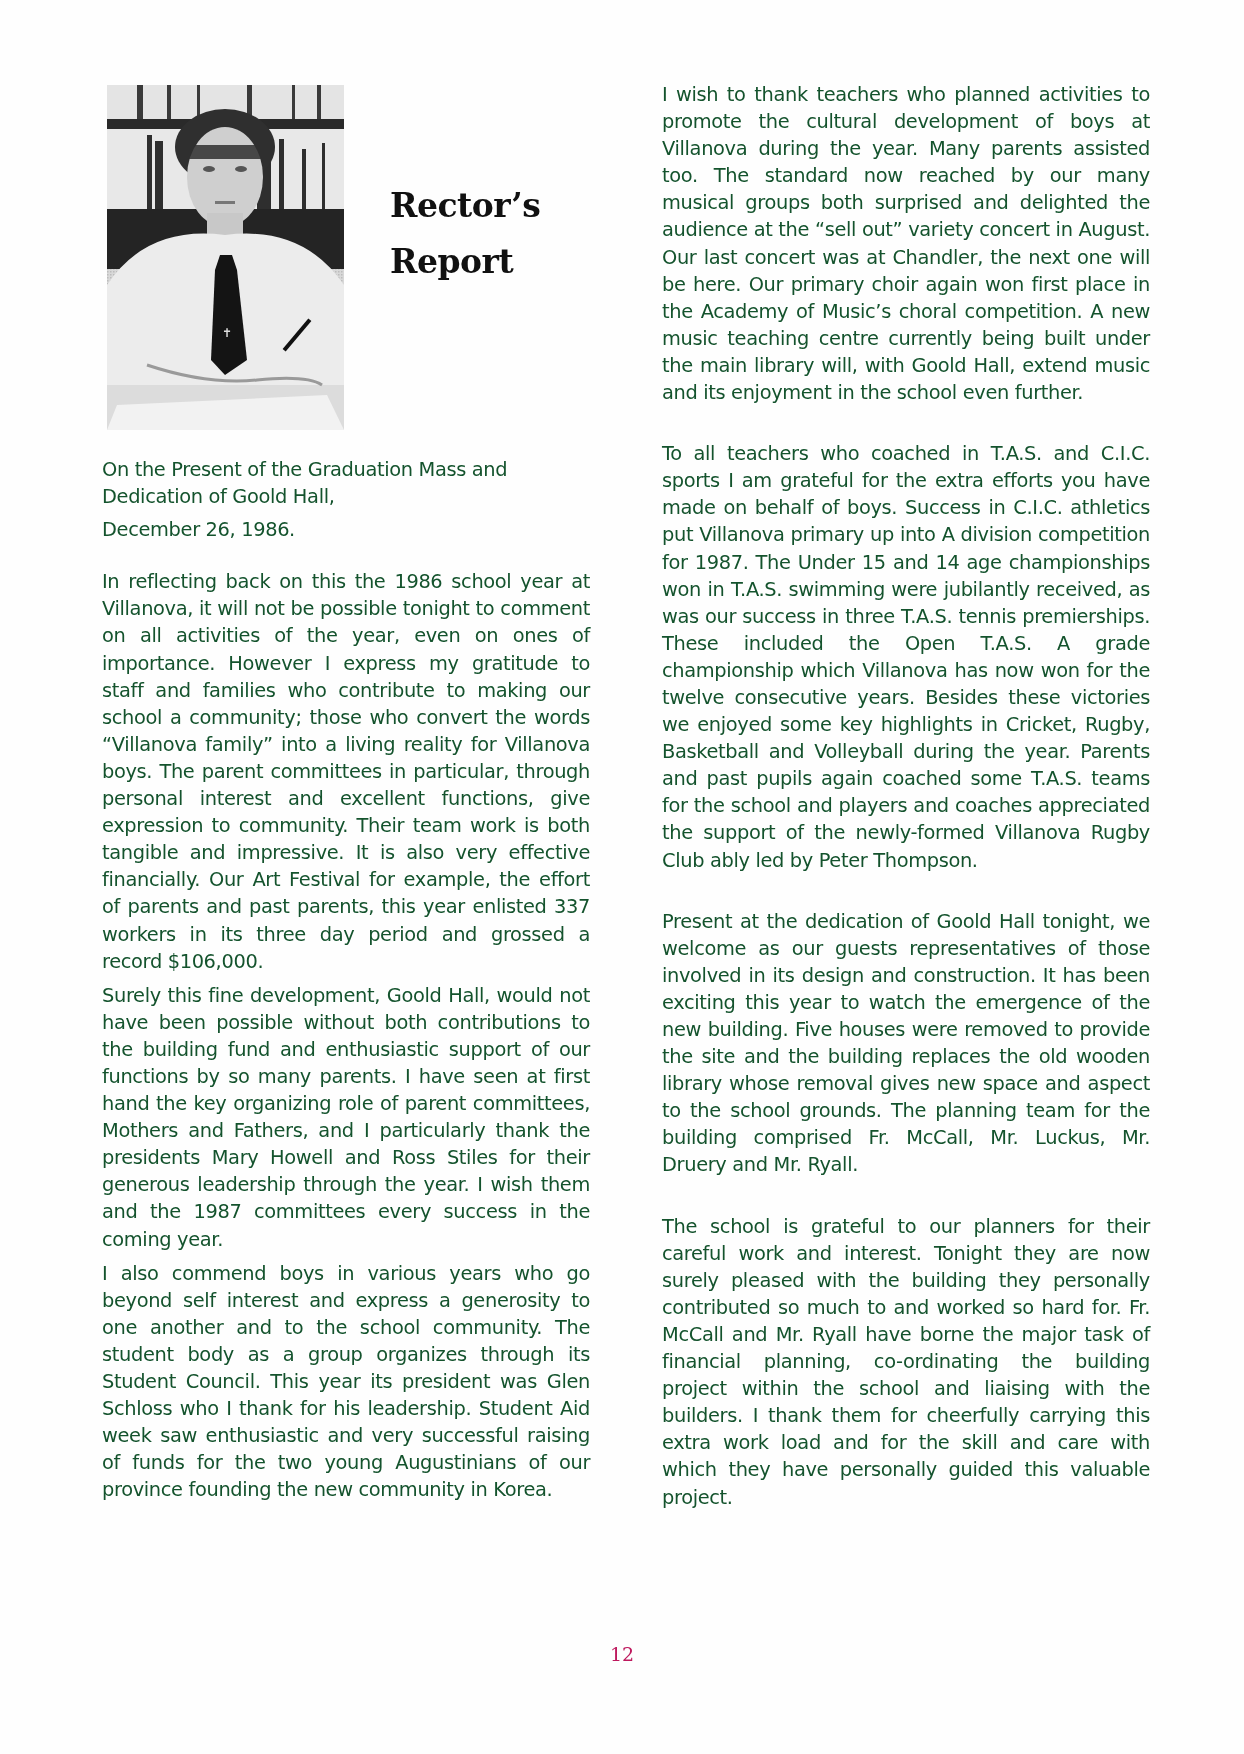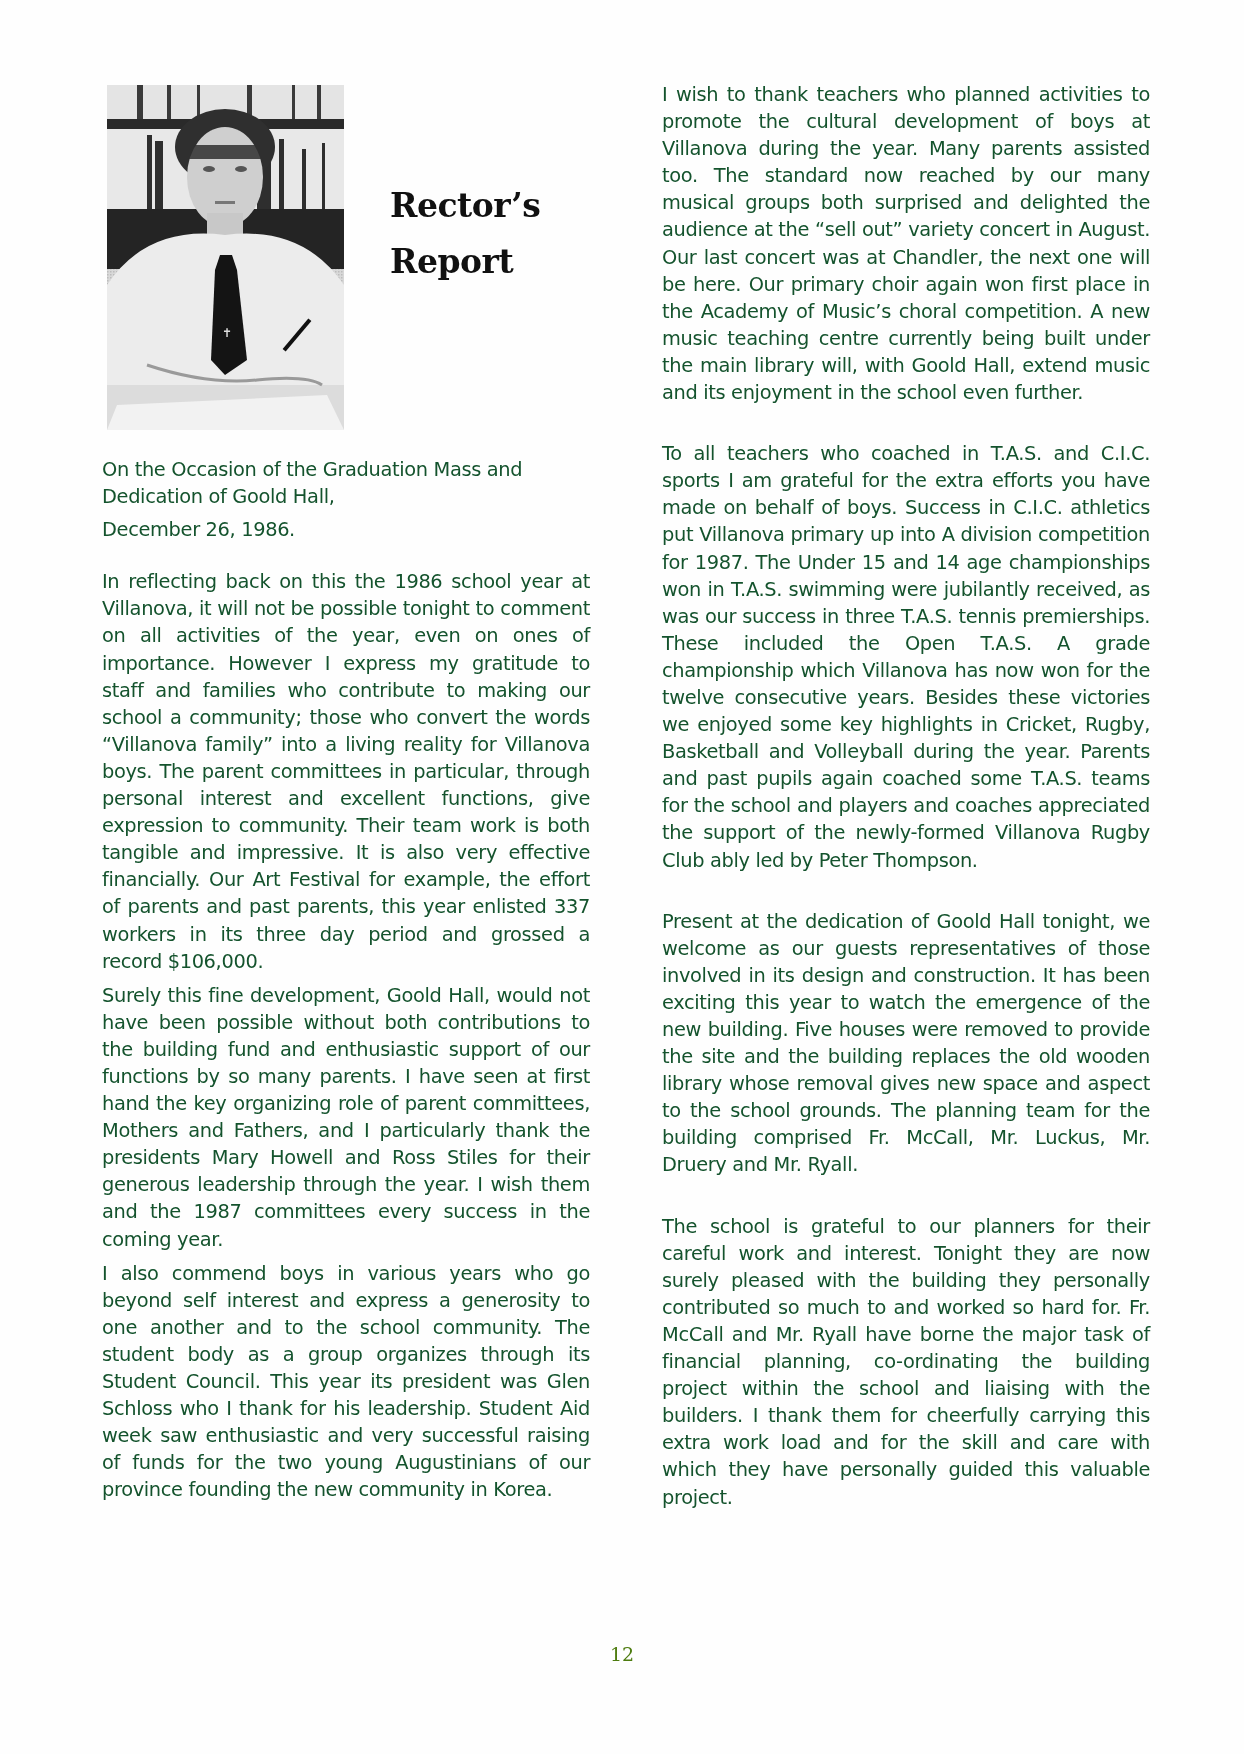--- a/index.html
+++ b/index.html
@@ -57,21 +57,21 @@
     .para-gap-sm { margin-top: 7px !important; }
     .para-gap-xl { margin-top: 34px !important; }
     .last-line-left { text-align-last: left; }
 
     .page-number {
       position: absolute;
       left: 0; right: 0; top: 1643px;
       text-align: center;
       font-family: "DejaVu Serif", serif;
       font-size: 19px;
-      color: #4d7c0f;
+      color: #be185d;
     }
   </style>
 </head>
 <body>
 
 <div class="page">
 
   <div class="photo" title="Black and white portrait of Fr L.J. Mooney seated at a desk in front of bookshelves, wearing a white shirt and dark tie with a cross pin, holding a pen">
     <svg viewBox="0 0 237 345" preserveAspectRatio="none">
       <defs>
@@ -123,21 +123,21 @@
       <path d="M40 280 Q100 300 150 295 Q200 290 215 300" stroke="#9a9a9a" stroke-width="3" fill="none"></path>
     </svg>
   </div>
 
   <div class="title">
     <div>Rector’s</div>
     <div>Report</div>
   </div>
 
   <div class="col left-col">
-    <p class="occasion">On the Occasion of the Graduation Mass and Dedication of Goold Hall,</p>
+    <p class="occasion">On the Present of the Graduation Mass and Dedication of Goold Hall,</p>
     <p class="date">December 26, 1986.</p>
     <p class="last-line-left">In reflecting back on this the 1986 school year at Villanova, it will not be possible tonight to comment on all activities of the year, even on ones of importance. However I express my gratitude to staff and families who contribute to making our school a community; those who convert the words “Villanova family” into a living reality for Villanova boys. The parent committees in particular, through personal interest and excellent functions, give expression to community. Their team work is both tangible and impressive. It is also very effective financially. Our Art Festival for example, the effort of parents and past parents, this year enlisted 337 workers in its three day period and grossed a record $106,000.</p>
     <p class="para-gap-sm last-line-left">Surely this fine development, Goold Hall, would not have been possible without both contributions to the building fund and enthusiastic support of our functions by so many parents. I have seen at first hand the key organizing role of parent committees, Mothers and Fathers, and I particularly thank the presidents Mary Howell and Ross Stiles for their generous leadership through the year. I wish them and the 1987 committees every success in the coming year.</p>
     <p class="para-gap-sm last-line-left">I also commend boys in various years who go beyond self interest and express a generosity to one another and to the school community. The student body as a group organizes through its Student Council. This year its president was Glen Schloss who I thank for his leadership. Student Aid week saw enthusiastic and very successful raising of funds for the two young Augustinians of our province founding the new community in Korea.</p>
   </div>
 
   <div class="col right-col">
     <p class="last-line-left">I wish to thank teachers who planned activities to promote the cultural development of boys at Villanova during the year. Many parents assisted too. The standard now reached by our many musical groups both surprised and delighted the audience at the “sell out” variety concert in August. Our last concert was at Chandler, the next one will be here. Our primary choir again won first place in the Academy of Music’s choral competition. A new music teaching centre currently being built under the main library will, with Goold Hall, extend music and its enjoyment in the school even further.</p>
     <p class="para-gap-xl last-line-left">To all teachers who coached in T.A.S. and C.I.C. sports I am grateful for the extra efforts you have made on behalf of boys. Success in C.I.C. athletics put Villanova primary up into A division competition for 1987. The Under 15 and 14 age championships won in T.A.S. swimming were jubilantly received, as was our success in three T.A.S. tennis premierships. These included the Open T.A.S. A grade championship which Villanova has now won for the twelve consecutive years. Besides these victories we enjoyed some key highlights in Cricket, Rugby, Basketball and Volleyball during the year. Parents and past pupils again coached some T.A.S. teams for the school and players and coaches appreciated the support of the newly-formed Villanova Rugby Club ably led by Peter Thompson.</p>
     <p class="para-gap-xl last-line-left">Present at the dedication of Goold Hall tonight, we welcome as our guests representatives of those involved in its design and construction. It has been exciting this year to watch the emergence of the new building. Five houses were removed to provide the site and the building replaces the old wooden library whose removal gives new space and aspect to the school grounds. The planning team for the building comprised Fr. McCall, Mr. Luckus, Mr. Druery and Mr. Ryall.</p>

